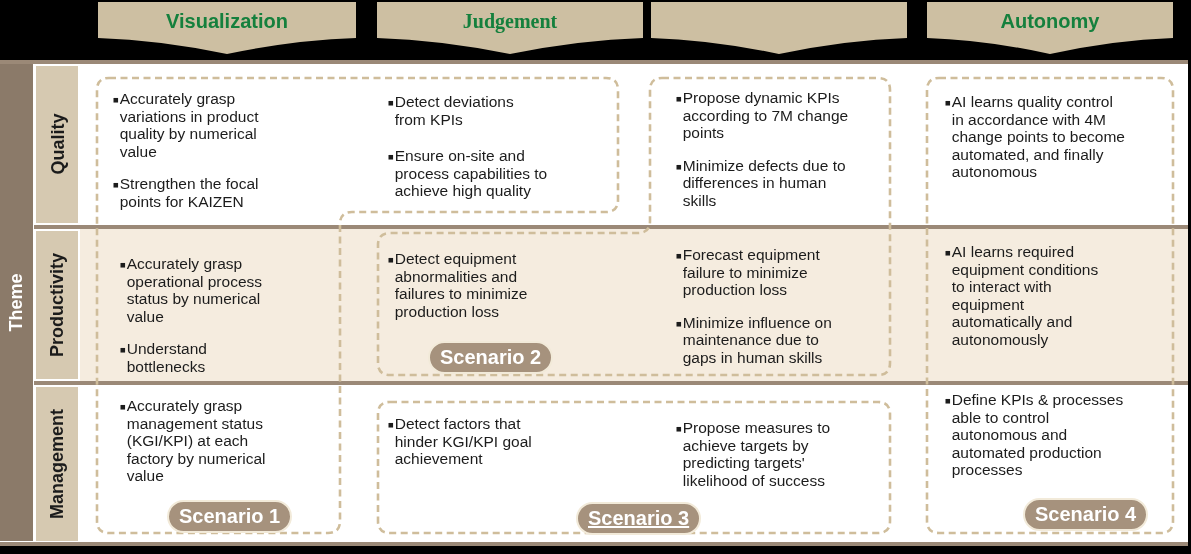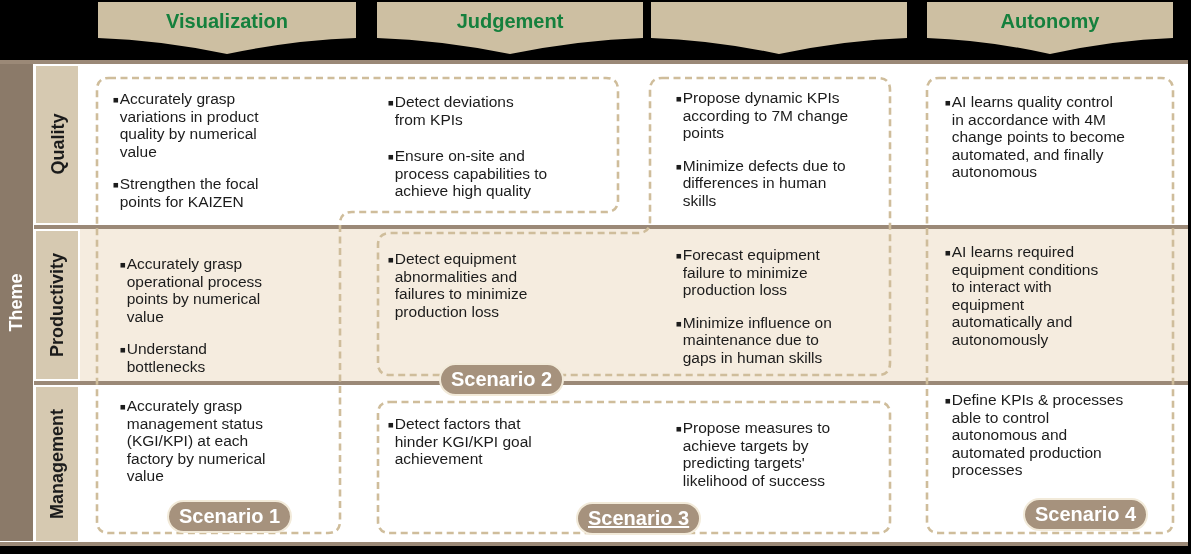--- a/index.html
+++ b/index.html
@@ -44,21 +44,21 @@
   .rl-m{left:-20px;top:443px;width:154px;}
   .theme-label{left:-84px;top:286px;width:200px;height:33px;color:#fff;font-size:18px;}
   
   .banner{top:2px;height:52px;}
   .banner svg{position:absolute;left:0;top:0;width:100%;height:100%;}
   .banner .shape{fill:var(--banner);}
   .banner-label{position:absolute;left:0;top:0;width:100%;height:38px;
     display:flex;align-items:center;justify-content:center;
     font-weight:bold;font-size:20px;color:#15803d;}
   .bn1{left:98px;width:258px;}
-  .bn2{left:377px;width:266px;}
+  .bn2{left:377px;width:266px;font-family:Liberation Serif, serif;}
   .bn3{left:651px;width:256px;}
   .bn4{left:927px;width:246px;}
   
   .overlay{left:0;top:0;width:1191px;height:554px;pointer-events:none;}
   .overlay path{fill:none;stroke:var(--dash);stroke-width:2.6;stroke-dasharray:7 4.5;}
   
   .cellblock{font-size:15.5px;line-height:17.5px;}
   .bullet{display:flex;margin-bottom:15px;}
   .bullet:last-child{margin-bottom:0;}
   .sq{font-size:9.5px;line-height:17.5px;margin-right:1px;flex:0 0 auto;transform:translateY(1px);}
@@ -76,21 +76,21 @@
   .c-mv{left:120px;top:397px;width:168px;}
   .c-mj{left:388px;top:415px;width:158px;}
   .c-mp{left:676px;top:419px;width:168px;}
   .c-ma{left:945px;top:391px;width:186px;}
   
   .badge{height:33px;min-width:118px;padding:0 10px;box-sizing:border-box;
     background:var(--badge);border:2px solid var(--badge-border);border-radius:20px;
     display:flex;align-items:center;justify-content:center;
     color:#fff;font-weight:bold;font-size:20px;}
   .s1{left:167px;top:500px;}
-  .s2{left:439px;top:341px;margin-top:22px;}
+  .s2{left:428px;top:341px;}
   .s3{left:576px;top:502px;text-decoration:underline;}
   .s4{left:1023px;top:498px;}
 </style>
 </head>
 <body>
 
 <div class="stage">
 
   <div class="abs top-black"></div>
   <div class="abs bottom-black"></div>
@@ -174,21 +174,21 @@
   <div class="abs cellblock c-qa">
     <div class="bullet">
         <span class="sq">■</span>
         <span class="bt">AI learns quality control in accordance with 4M change points to become automated, and finally autonomous</span>
       </div>
   </div>
 
   <div class="abs cellblock c-pv">
     <div class="bullet">
         <span class="sq">■</span>
-        <span class="bt">Accurately grasp operational process points by numerical value</span>
+        <span class="bt">Accurately grasp operational process status by numerical value</span>
       </div>
     <div class="bullet">
         <span class="sq">■</span>
         <span class="bt">Understand bottlenecks</span>
       </div>
   </div>
   <div class="abs cellblock c-pj">
     <div class="bullet">
         <span class="sq">■</span>
         <span class="bt">Detect equipment abnormalities and failures to minimize production loss</span>

